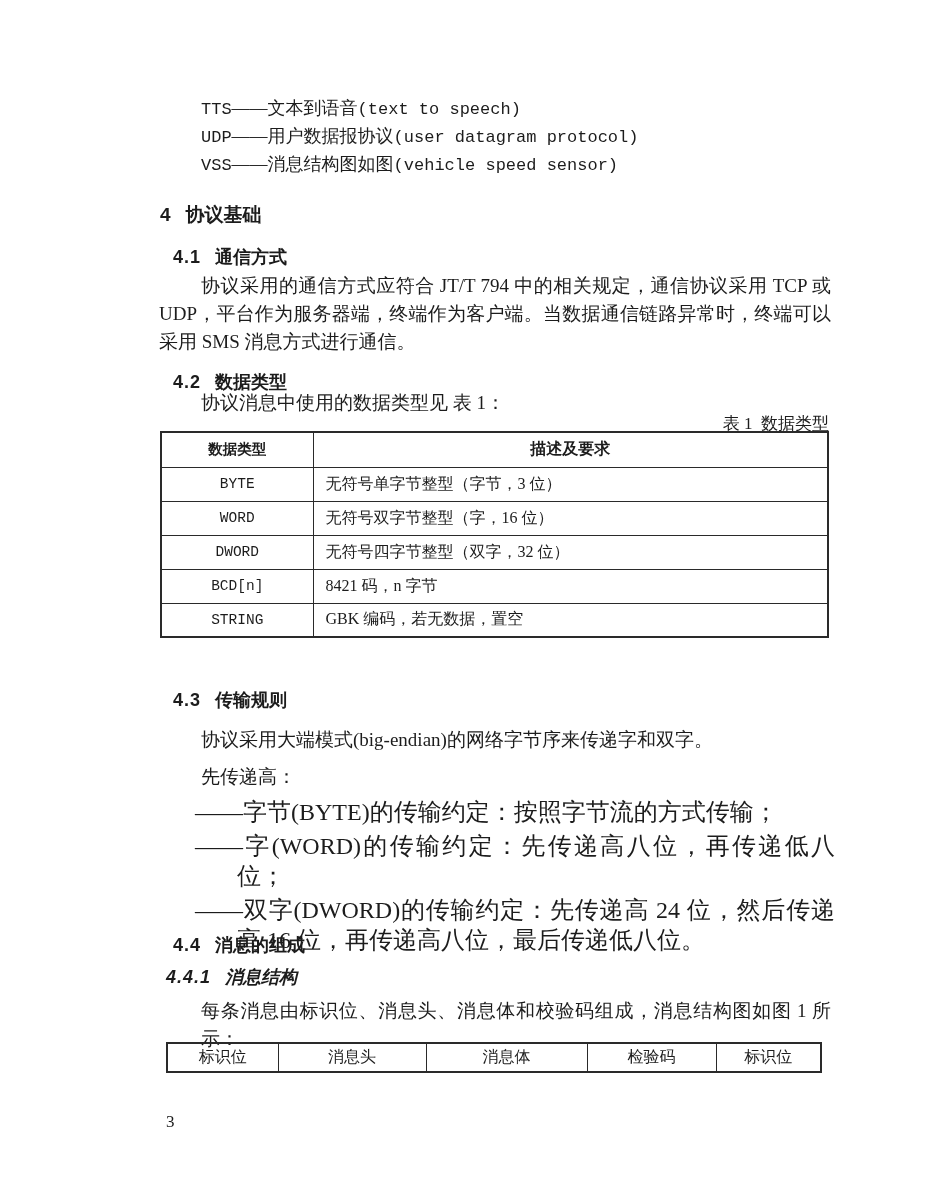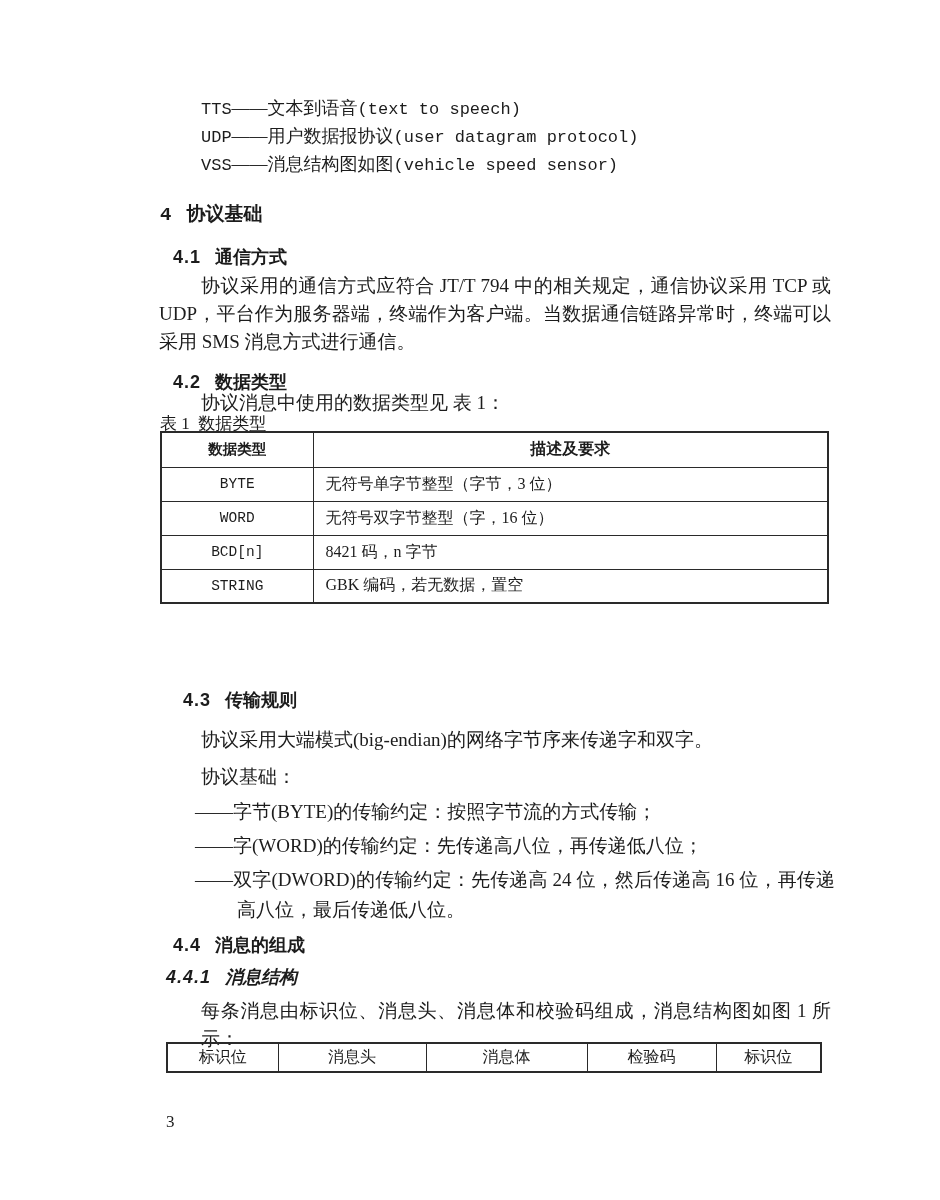--- a/index.html
+++ b/index.html
@@ -7,50 +7,50 @@
   body { width:940px; height:1200px; font-family:"Liberation Serif","DejaVu Serif",serif; color:#1c1c1c; }
   .page { position:relative; width:940px; height:1200px; background:#ffffff; overflow:hidden;margin-left:23px; }
   .abs { position:absolute; }
   .mono { font-family:"Liberation Mono","DejaVu Sans Mono",monospace; }
   .sans { font-family:"Liberation Sans","DejaVu Sans",sans-serif; }
 
   .abbrevs { left:178px; top:95px; width:620px; font-size:18px; line-height:26px; }
   .abbrev-line { white-space:nowrap; }
   .abbrev-line .mono { font-size:17px; }
 
-  .h2 { left:137px; top:202px; font-size:19px; font-weight:bold; line-height:26px;font-family:Liberation Mono, monospace; }
+  .h2 { left:137px; top:202px; font-size:19px; font-weight:bold; line-height:26px; }
   .h3 { font-size:18px; font-weight:bold; line-height:26px; }
   .h4 { font-size:18px; font-weight:bold; line-height:26px;font-style:italic; }
   .hnum { margin-right:14px; letter-spacing:1px; }
 
   .h3-41 { left:150px; top:244px; }
   .h3-42 { left:150px; top:369px; }
-  .h3-43 { left:160px; top:687px; }
+  .h3-43 { left:150px; top:687px; }
   .h3-44 { left:150px; top:932px; }
   .h4-441 { left:143px; top:964px; }
 
   .para { font-size:19px; line-height:28px; text-align:justify; text-justify:inter-character; }
   .p-41 { left:136px; top:272px; width:672px; text-indent:42px; }
   .p-42intro { left:178px; top:389px; width:630px; }
   .p-43a { left:178px; top:726px; width:630px; }
   .p-43b { left:178px; top:763px; width:630px; }
   .p-441 { left:178px; top:997px; width:630px; }
 
-  .caption { left:137px; top:412px; width:669px; text-align:left; font-size:17px; white-space:pre-wrap; }
+  .caption { left:137px; top:412px; width:669px; text-align:right; font-size:17px; white-space:pre-wrap; }
 
   .tbl1 { left:137px; top:431px; }
   .tbl1 table { border-collapse:collapse; width:669px; table-layout:fixed; }
   .tbl1 table, .tbl1 th, .tbl1 td { border:1.6px solid #2a2a2a; }
   .tbl1 table { border-width:2.5px; }
   .tbl1 th { height:35px; font-size:16px; font-weight:bold; font-family:Liberation Sans, sans-serif; text-align:center; }
   .tbl1 td { height:34px; }
   .tbl1 .c-type { width:152px; text-align:center; font-family:"Liberation Mono","DejaVu Sans Mono",monospace; font-size:14.5px; }
   .tbl1 .c-desc { text-align:left; padding-left:12px; font-size:16px; }
 
-  .list { left:136px; top:797px; width:676px; font-size:19px; line-height:30px; }
+  .list { left:136px; top:797px; width:676px; font-size:24px; line-height:30px; }
   .list .item { padding-left:78px; text-indent:-42px; margin-bottom:4px; text-align:justify; }
 
   .figtbl { left:143px; top:1042px; }
   .figtbl table { border-collapse:collapse; table-layout:fixed; }
   .figtbl table, .figtbl td { border:1.8px solid #2a2a2a; }
   .figtbl table { border-width:2px; }
   .figtbl td { height:29px; text-align:center; font-size:16px; }
   .fc0 { width:111px; } .fc1 { width:148px; } .fc2 { width:161px; } .fc3 { width:129px; } .fc4 { width:105px; }
 
   .pagenum { left:143px; top:1110px; font-size:17px; line-height:24px; }
@@ -87,35 +87,39 @@
       </tr>
       <tr>
         <td class="c-type">BYTE</td>
         <td class="c-desc">无符号单字节整型（字节，3 位）</td>
       </tr>
       <tr>
         <td class="c-type">WORD</td>
         <td class="c-desc">无符号双字节整型（字，16 位）</td>
       </tr>
       <tr>
+        <td class="c-type">DWORD</td>
+        <td class="c-desc">无符号四字节整型（双字，32 位）</td>
+      </tr>
+      <tr>
         <td class="c-type">BCD[n]</td>
         <td class="c-desc">8421 码，n 字节</td>
       </tr>
       <tr>
         <td class="c-type">STRING</td>
         <td class="c-desc">GBK 编码，若无数据，置空</td>
       </tr>
     </tbody>
       </table>
   </div>
 
   <div class="abs h3 h3-43 sans"><span class="hnum">4.3</span><span>传输规则</span></div>
 
   <p class="abs para p-43a">协议采用大端模式(big-endian)的网络字节序来传递字和双字。</p>
-  <p class="abs para p-43b">协议基础：</p>
+  <p class="abs para p-43b">先传递高：</p>
 
   <div class="abs list">
     <div class="item">——字节(BYTE)的传输约定：按照字节流的方式传输；</div>
     <div class="item">——字(WORD)的传输约定：先传递高八位，再传递低八位；</div>
     <div class="item">——双字(DWORD)的传输约定：先传递高 24 位，然后传递高 16 位，再传递高八位，最后传递低八位。</div>
   </div>
 
   <div class="abs h3 h3-44 sans"><span class="hnum">4.4</span><span>消息的组成</span></div>
 
   <div class="abs h4 h4-441 sans"><span class="hnum">4.4.1</span><span>消息结构</span></div>

